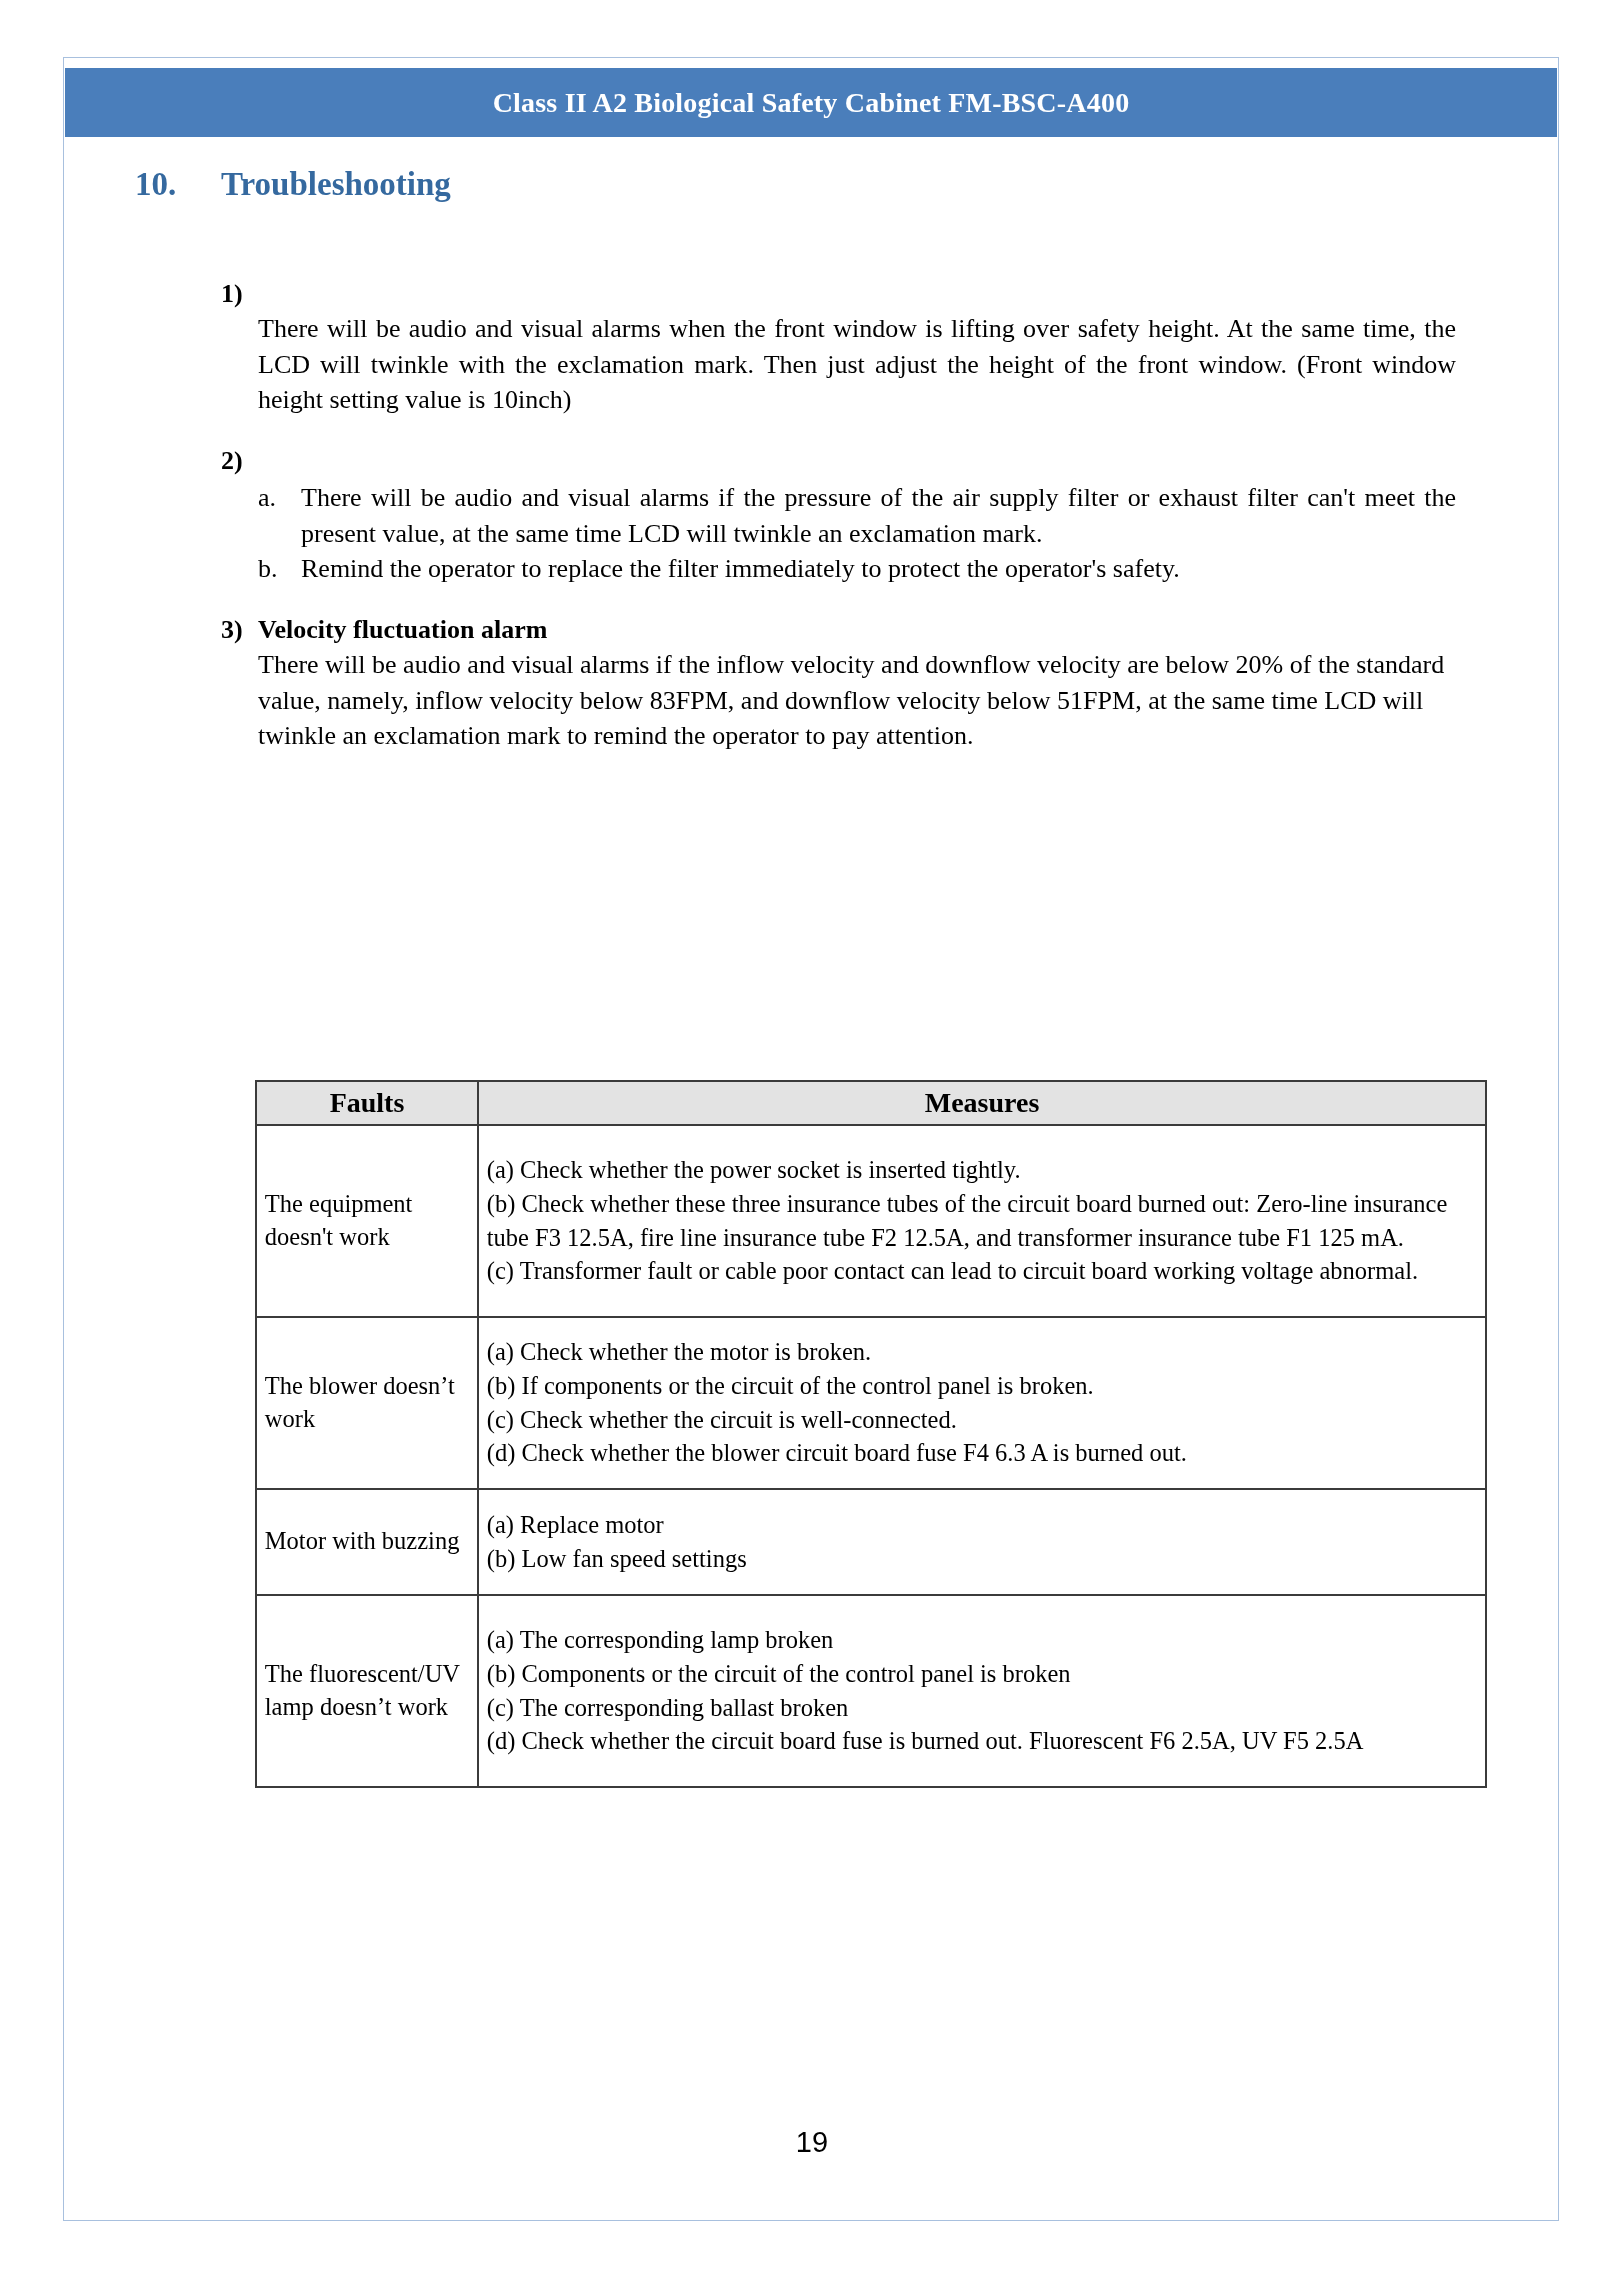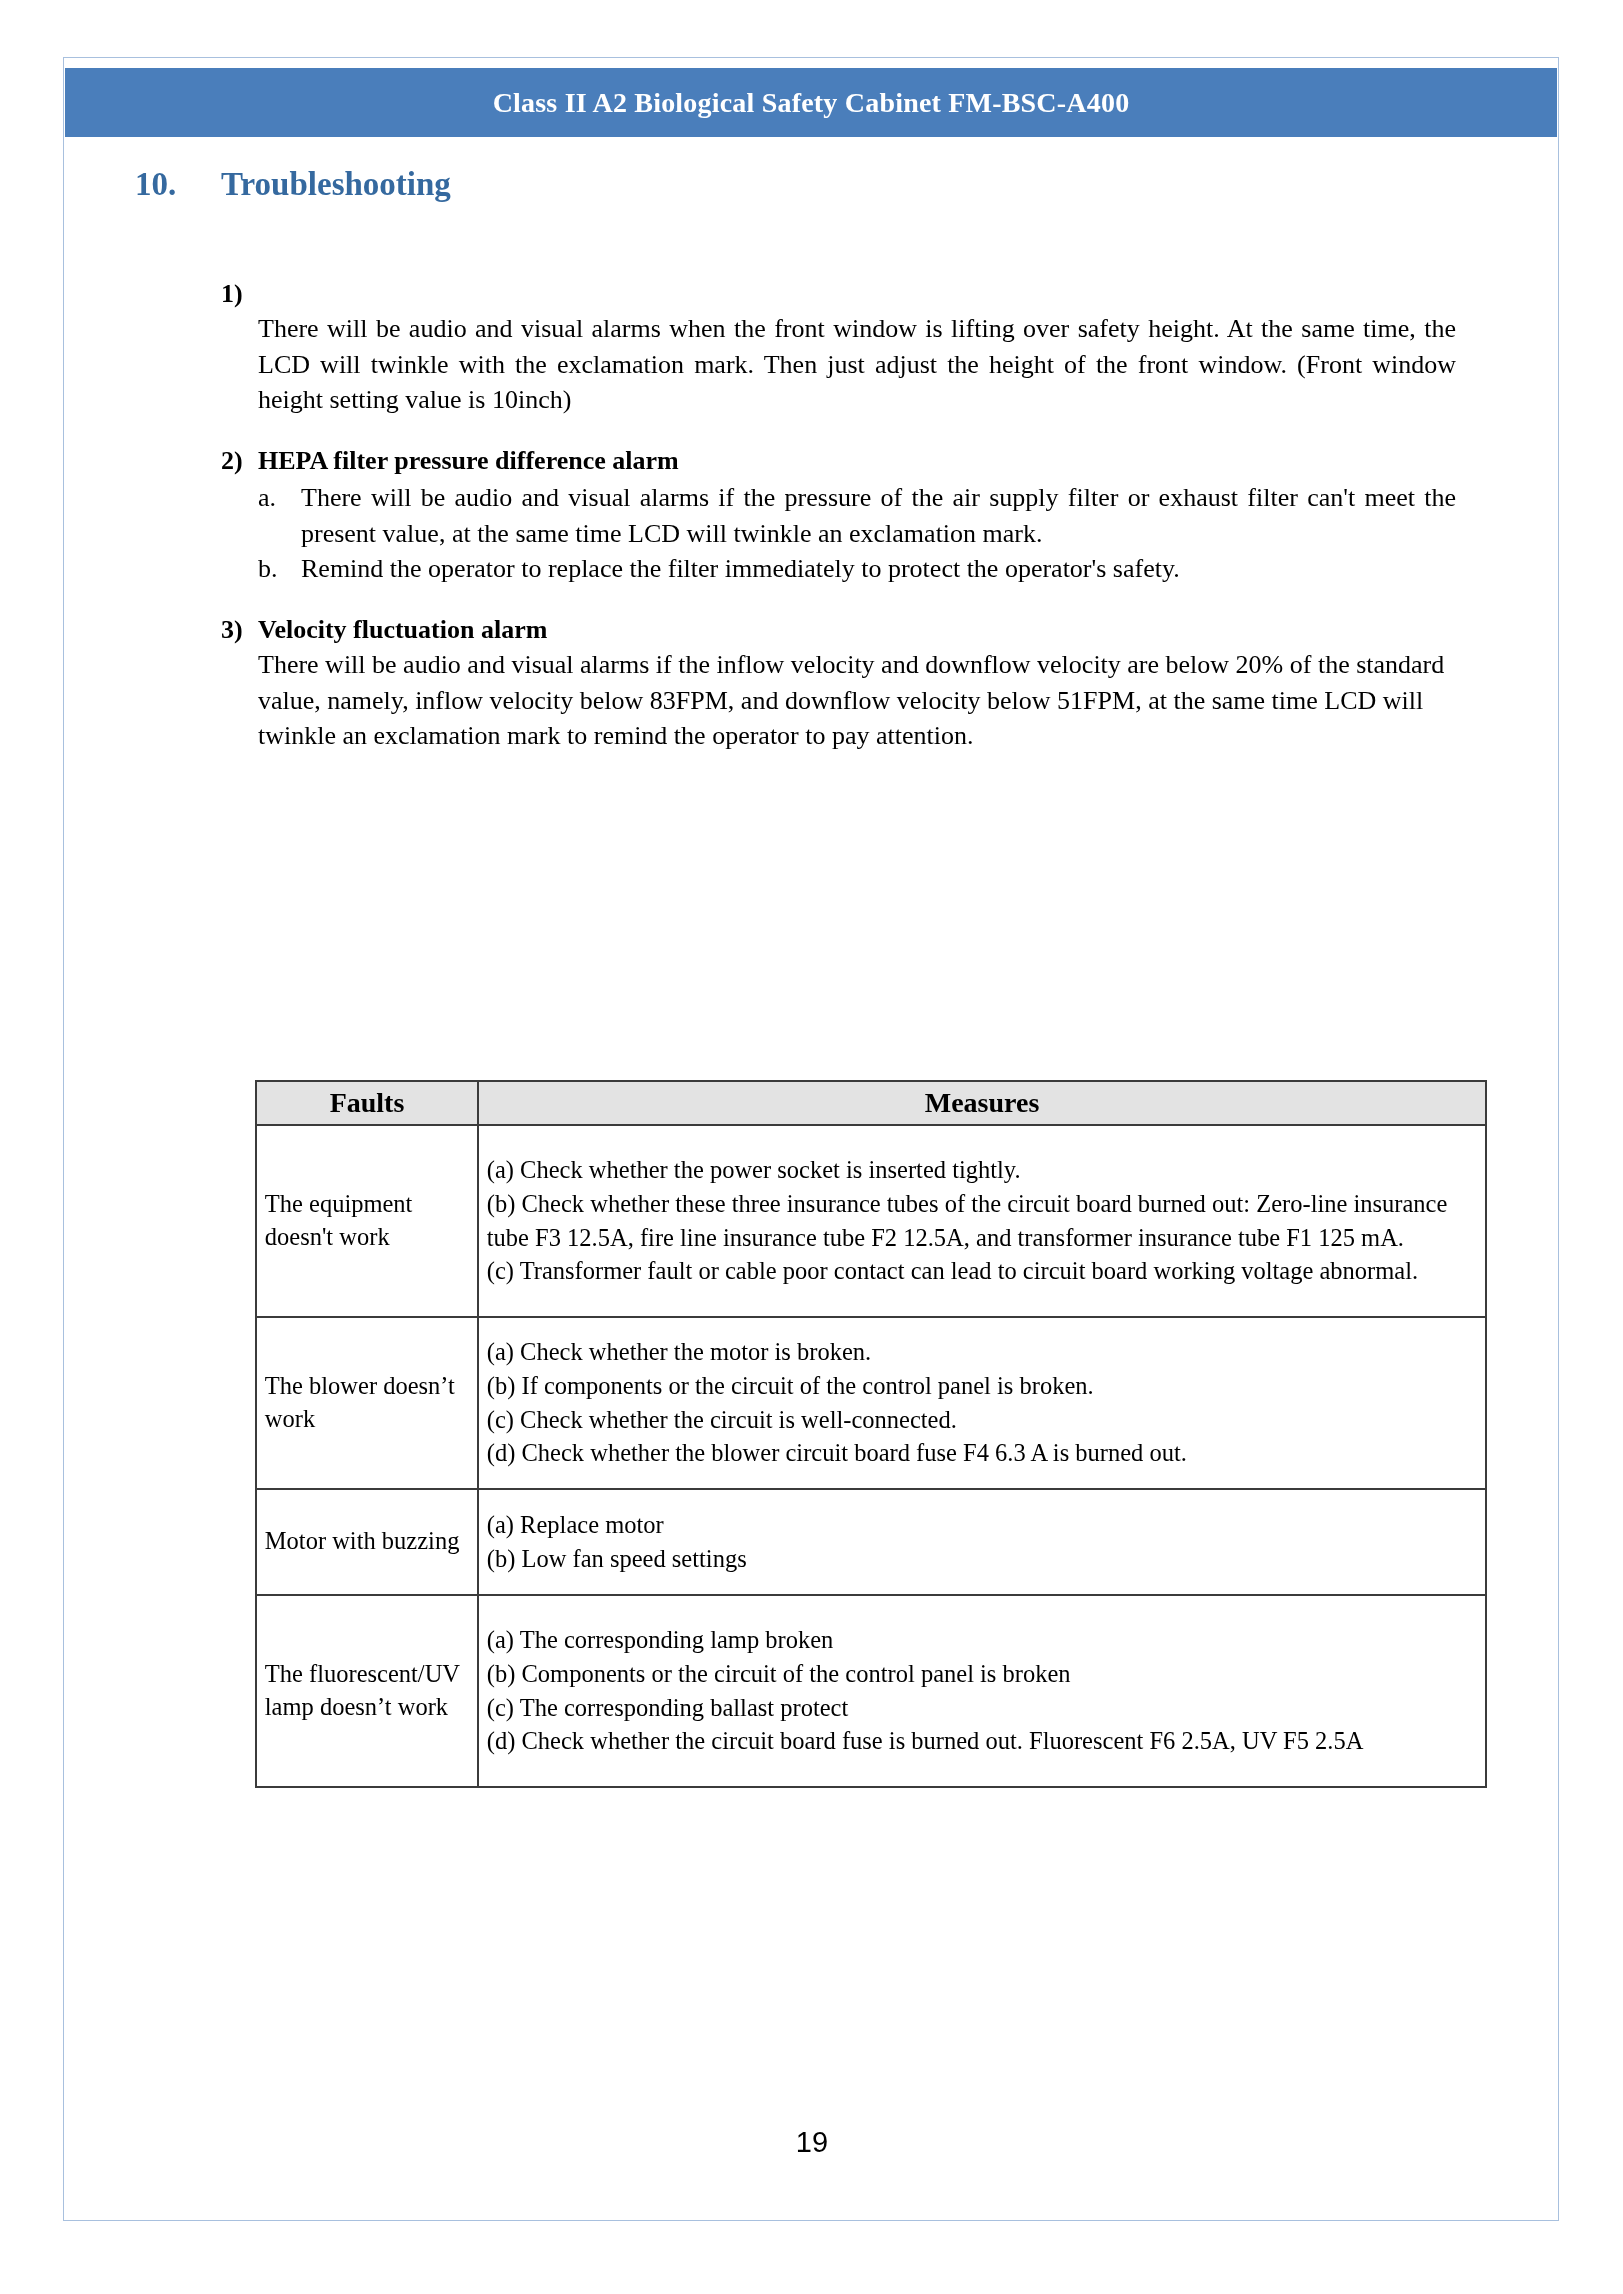--- a/index.html
+++ b/index.html
@@ -202,21 +202,20 @@
       <div class="item">
         <div class="item-title">
           <span class="marker">1)</span>
         </div>
         <div class="item-body">There will be audio and visual alarms when the front window is lifting over safety height. At the same time, the LCD will twinkle with the exclamation mark. Then just adjust the height of the front window. (Front window height setting value is 10inch)</div>
       </div>
 
       <div class="item">
         <div class="item-title">
           <span class="marker">2)</span>
-          <span>HEPA filter pressure difference alarm</span>
         </div>
         <div class="sublist">
           <div class="subitem">
             <span class="submarker">a.</span>
             <span class="subtext">There will be audio and visual alarms if the pressure of the air supply filter or exhaust filter can't meet the present value, at the same time LCD will twinkle  an exclamation mark.</span>
           </div>
           <div class="subitem">
             <span class="submarker">b.</span>
             <span class="subtext">Remind the operator to replace the filter immediately to protect the operator's safety.</span>
           </div>
@@ -267,21 +266,21 @@
           <td class="measure-cell">
             <div class="measure-line">(a) Replace motor</div>
             <div class="measure-line">(b) Low fan speed settings</div>
           </td>
         </tr>
         <tr class="r4">
           <td class="fault-cell">The fluorescent/UV lamp doesn’t work</td>
           <td class="measure-cell">
             <div class="measure-line">(a) The corresponding lamp broken</div>
             <div class="measure-line">(b) Components or the circuit of the control panel is broken</div>
-            <div class="measure-line">(c)  The corresponding ballast protect</div>
+            <div class="measure-line">(c)  The corresponding ballast broken</div>
             <div class="measure-line">(d) Check whether the circuit board fuse is burned out. Fluorescent F6 2.5A, UV F5 2.5A</div>
           </td>
         </tr>
       </tbody>
     </table>
 
     <div class="page-number">19</div>
 
   </div>
 </div>

